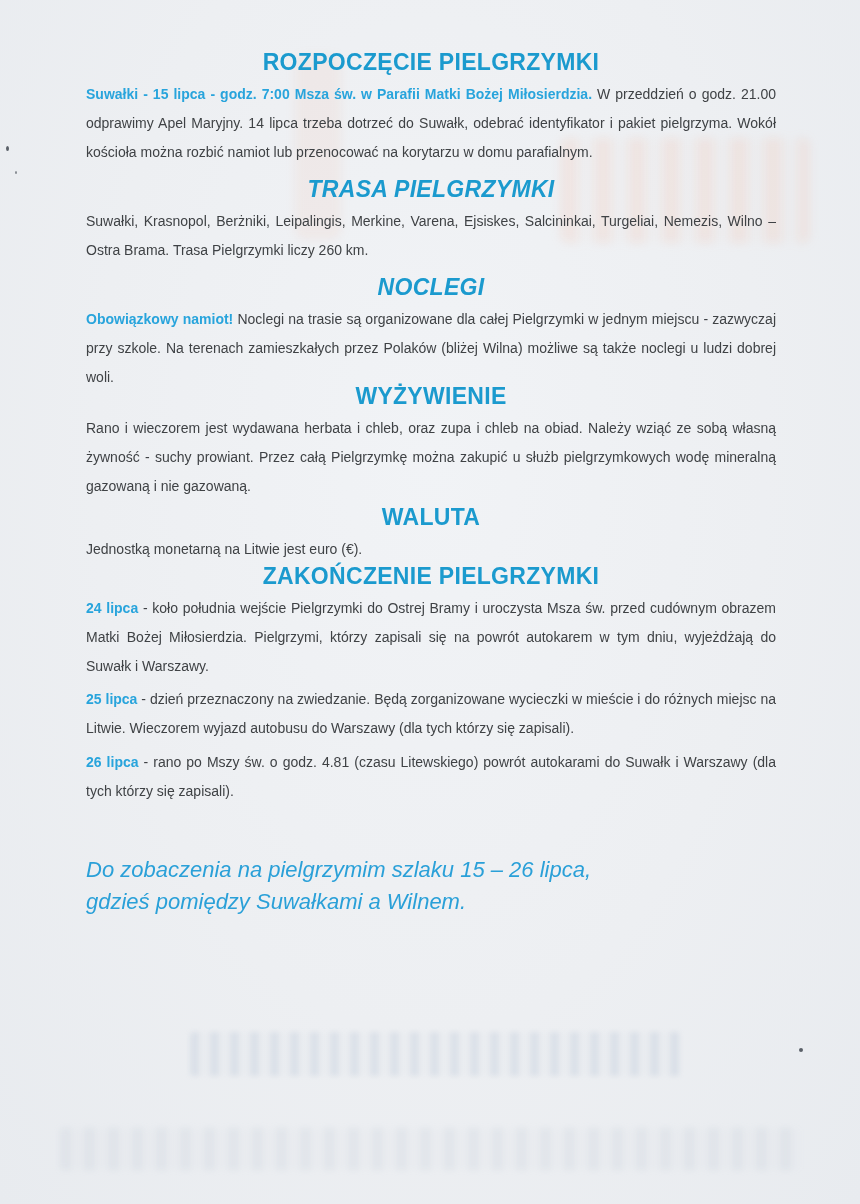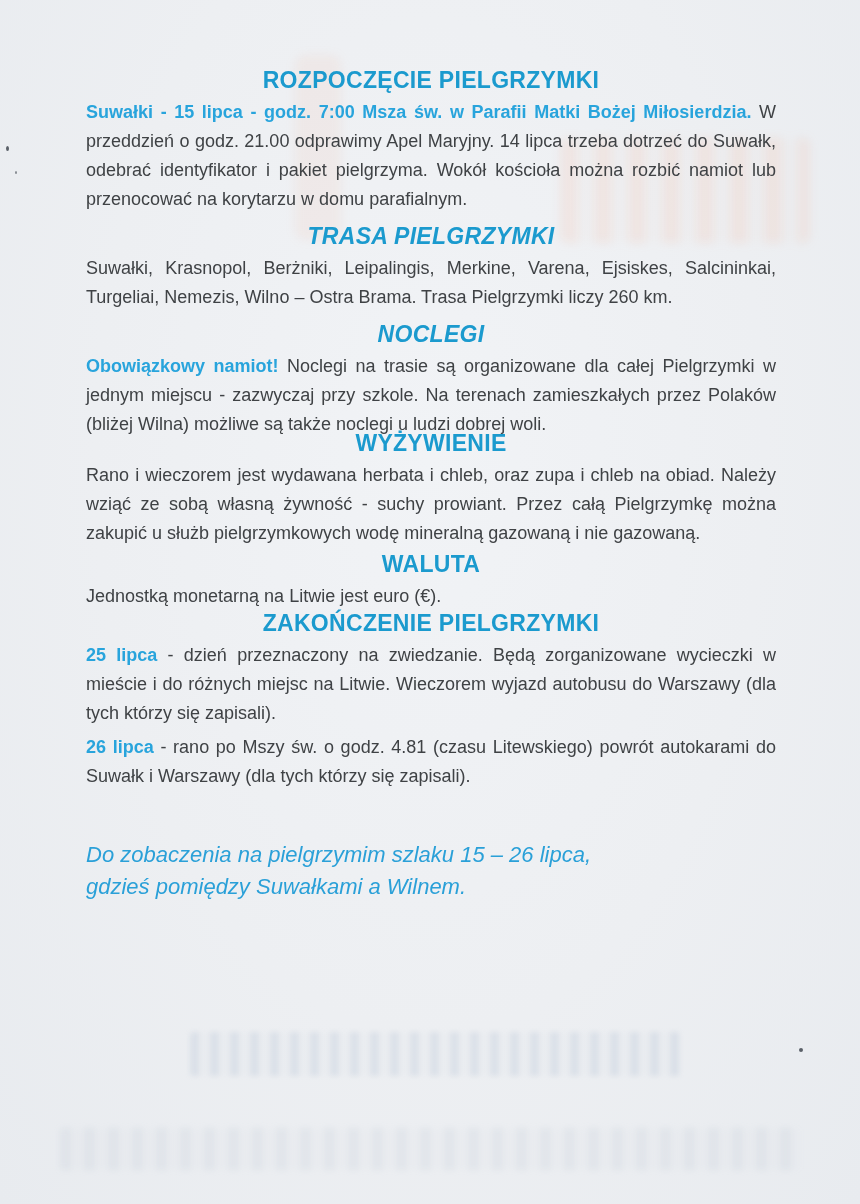--- a/index.html
+++ b/index.html
@@ -5,28 +5,28 @@
   html,body{margin:0;padding:0;background:#c9ccd1;}
   .page{
     position:relative;
     width:860px;height:1204px;
     margin:0 auto;
     background:radial-gradient(ellipse at 50% 38%, #f1f3f6 0%, #edeff2 55%, #e8ebef 100%);
     font-family:"Liberation Sans", sans-serif;
     overflow:hidden;
   }
   .content{
-    position:absolute;left:86px;top:0;width:690px;padding-top:68px;
+    position:absolute;left:86px;top:0;width:690px;padding-top:50px;
   }
   .h{
     color:#1b9ace;font-weight:bold;font-size:23px;line-height:24px;
     text-align:center;margin:0 0 6px 0;letter-spacing:.3px;
   }
   .para{
-    color:#3f4245;font-size:18px;line-height:29px;
+    color:#3f4245;font-size:14px;line-height:29px;
     text-align:justify;margin:0;
   }
   .accent{color:#28a4dc;font-weight:bold;}
   .mt10{margin-top:10px;font-style:italic;}
   .tight{margin-top:-8px;}
   .mt4{margin-top:4px;}
   .mt22{}
   .entry{margin:0;}
   .entry + .entry{margin-top:4px;}
   .entry-3{margin-top:5px !important;}
@@ -86,20 +86,21 @@
     <p class="para"><span class="accent">Obowiązkowy namiot!</span><span> Noclegi na trasie są organizowane dla całej Pielgrzymki w jednym miejscu - zazwyczaj przy szkole. Na terenach zamieszkałych przez Polaków (bliżej Wilna) możliwe są także noclegi u ludzi dobrej woli.</span></p>
 
     <h2 class="h tight">WYŻYWIENIE</h2>
     <p class="para"><span>Rano i wieczorem jest wydawana herbata i chleb, oraz zupa i chleb na obiad. Należy wziąć ze sobą własną żywność - suchy prowiant. Przez całą Pielgrzymkę można zakupić u służb pielgrzymkowych wodę mineralną gazowaną i nie gazowaną.</span></p>
 
     <h2 class="h mt4">WALUTA</h2>
     <p class="para"><span>Jednostką monetarną na Litwie jest euro (€).</span></p>
 
     <h2 class="h mt22">ZAKOŃCZENIE PIELGRZYMKI</h2>
 
+    <p class="para entry"><span class="accent">24 lipca</span><span> - koło południa wejście Pielgrzymki do Ostrej Bramy i uroczysta Msza św. przed cudównym obrazem Matki Bożej Miłosierdzia. Pielgrzymi, którzy zapisali się na powrót autokarem w tym dniu, wyjeżdżają do Suwałk i Warszawy.</span></p>
 
     <p class="para entry"><span class="accent">25 lipca</span><span> - dzień przeznaczony na zwiedzanie. Będą zorganizowane wycieczki w mieście i do różnych miejsc na Litwie. Wieczorem wyjazd autobusu do Warszawy (dla tych którzy się zapisali).</span></p>
 
     <p class="para entry entry-3"><span class="accent">26 lipca</span><span> - rano po Mszy św. o godz. 4.81 (czasu Litewskiego) powrót autokarami do Suwałk i Warszawy (dla tych którzy się zapisali).</span></p>
 
     <div class="closing">
       <div>Do zobaczenia na pielgrzymim szlaku 15 – 26 lipca,</div>
       <div>gdzieś pomiędzy Suwałkami a Wilnem.</div>
     </div>
 

